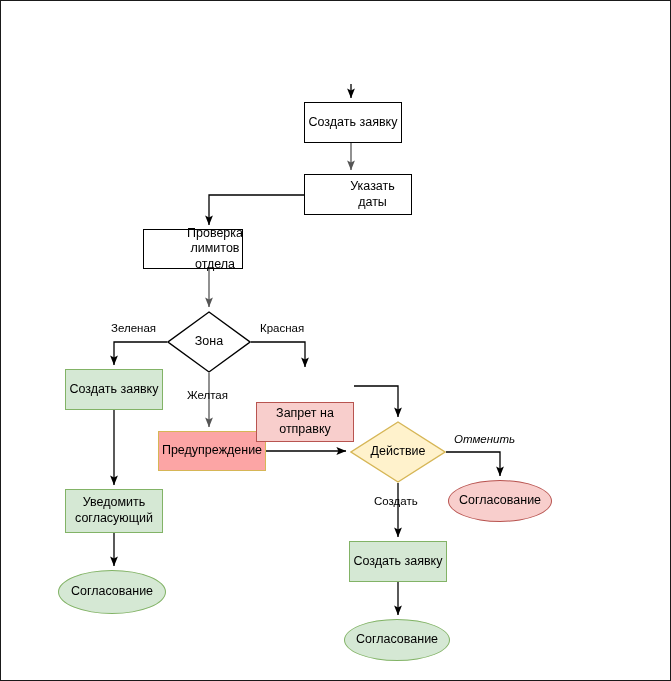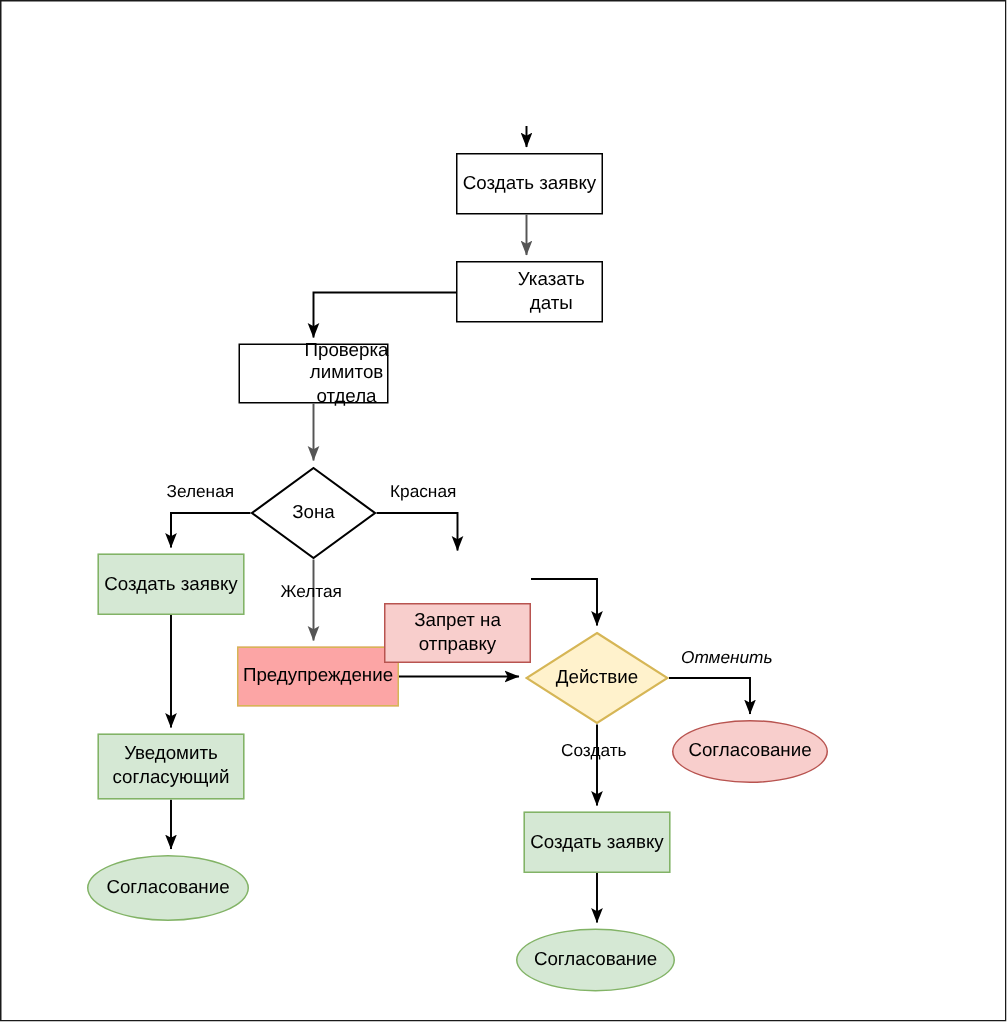--- a/index.html
+++ b/index.html
@@ -119,25 +119,25 @@
     <path d="M397,482 L397,536" stroke="#000000" stroke-width="1.3" fill="none" marker-end="url(#arrow)"></path>
 
     <path d="M397,581 L397,614" stroke="#000000" stroke-width="1.3" fill="none" marker-end="url(#arrow)"></path>
   </svg>
 
 
   <div class="node shape-box" style="left:303px; top:101px; width:98px; height:41px;">
     <span class="node-label">Создать заявку</span>
   </div>
 
-  <div class="node shape-box" style="left:303px; top:173px; width:98px; height:41px;padding-left:29px;">
+  <div class="node shape-box" style="left:303px; top:173px; width:108px; height:41px;padding-left:29px;">
     <span class="node-label">Указать даты</span>
   </div>
 
-  <div class="node shape-box" style="left:158px; top:228px; width:100px; height:40px;padding-left:44px;">
+  <div class="node shape-box" style="left:142px; top:228px; width:100px; height:40px;padding-left:44px;">
     <span class="node-label">Проверка
 лимитов отдела</span>
   </div>
 
   <div class="node shape-diamond" style="left:166px; top:310px; width:84px; height:62px;">
     <svg class="dia-bg" viewBox="0 0 84 62" preserveAspectRatio="none">
       <polygon points="42,1 83,31 42,61 1,31" fill="#ffffff" stroke="#000000" stroke-width="1.4"></polygon>
     </svg>
     <span class="node-label">Зона</span>
   </div>

